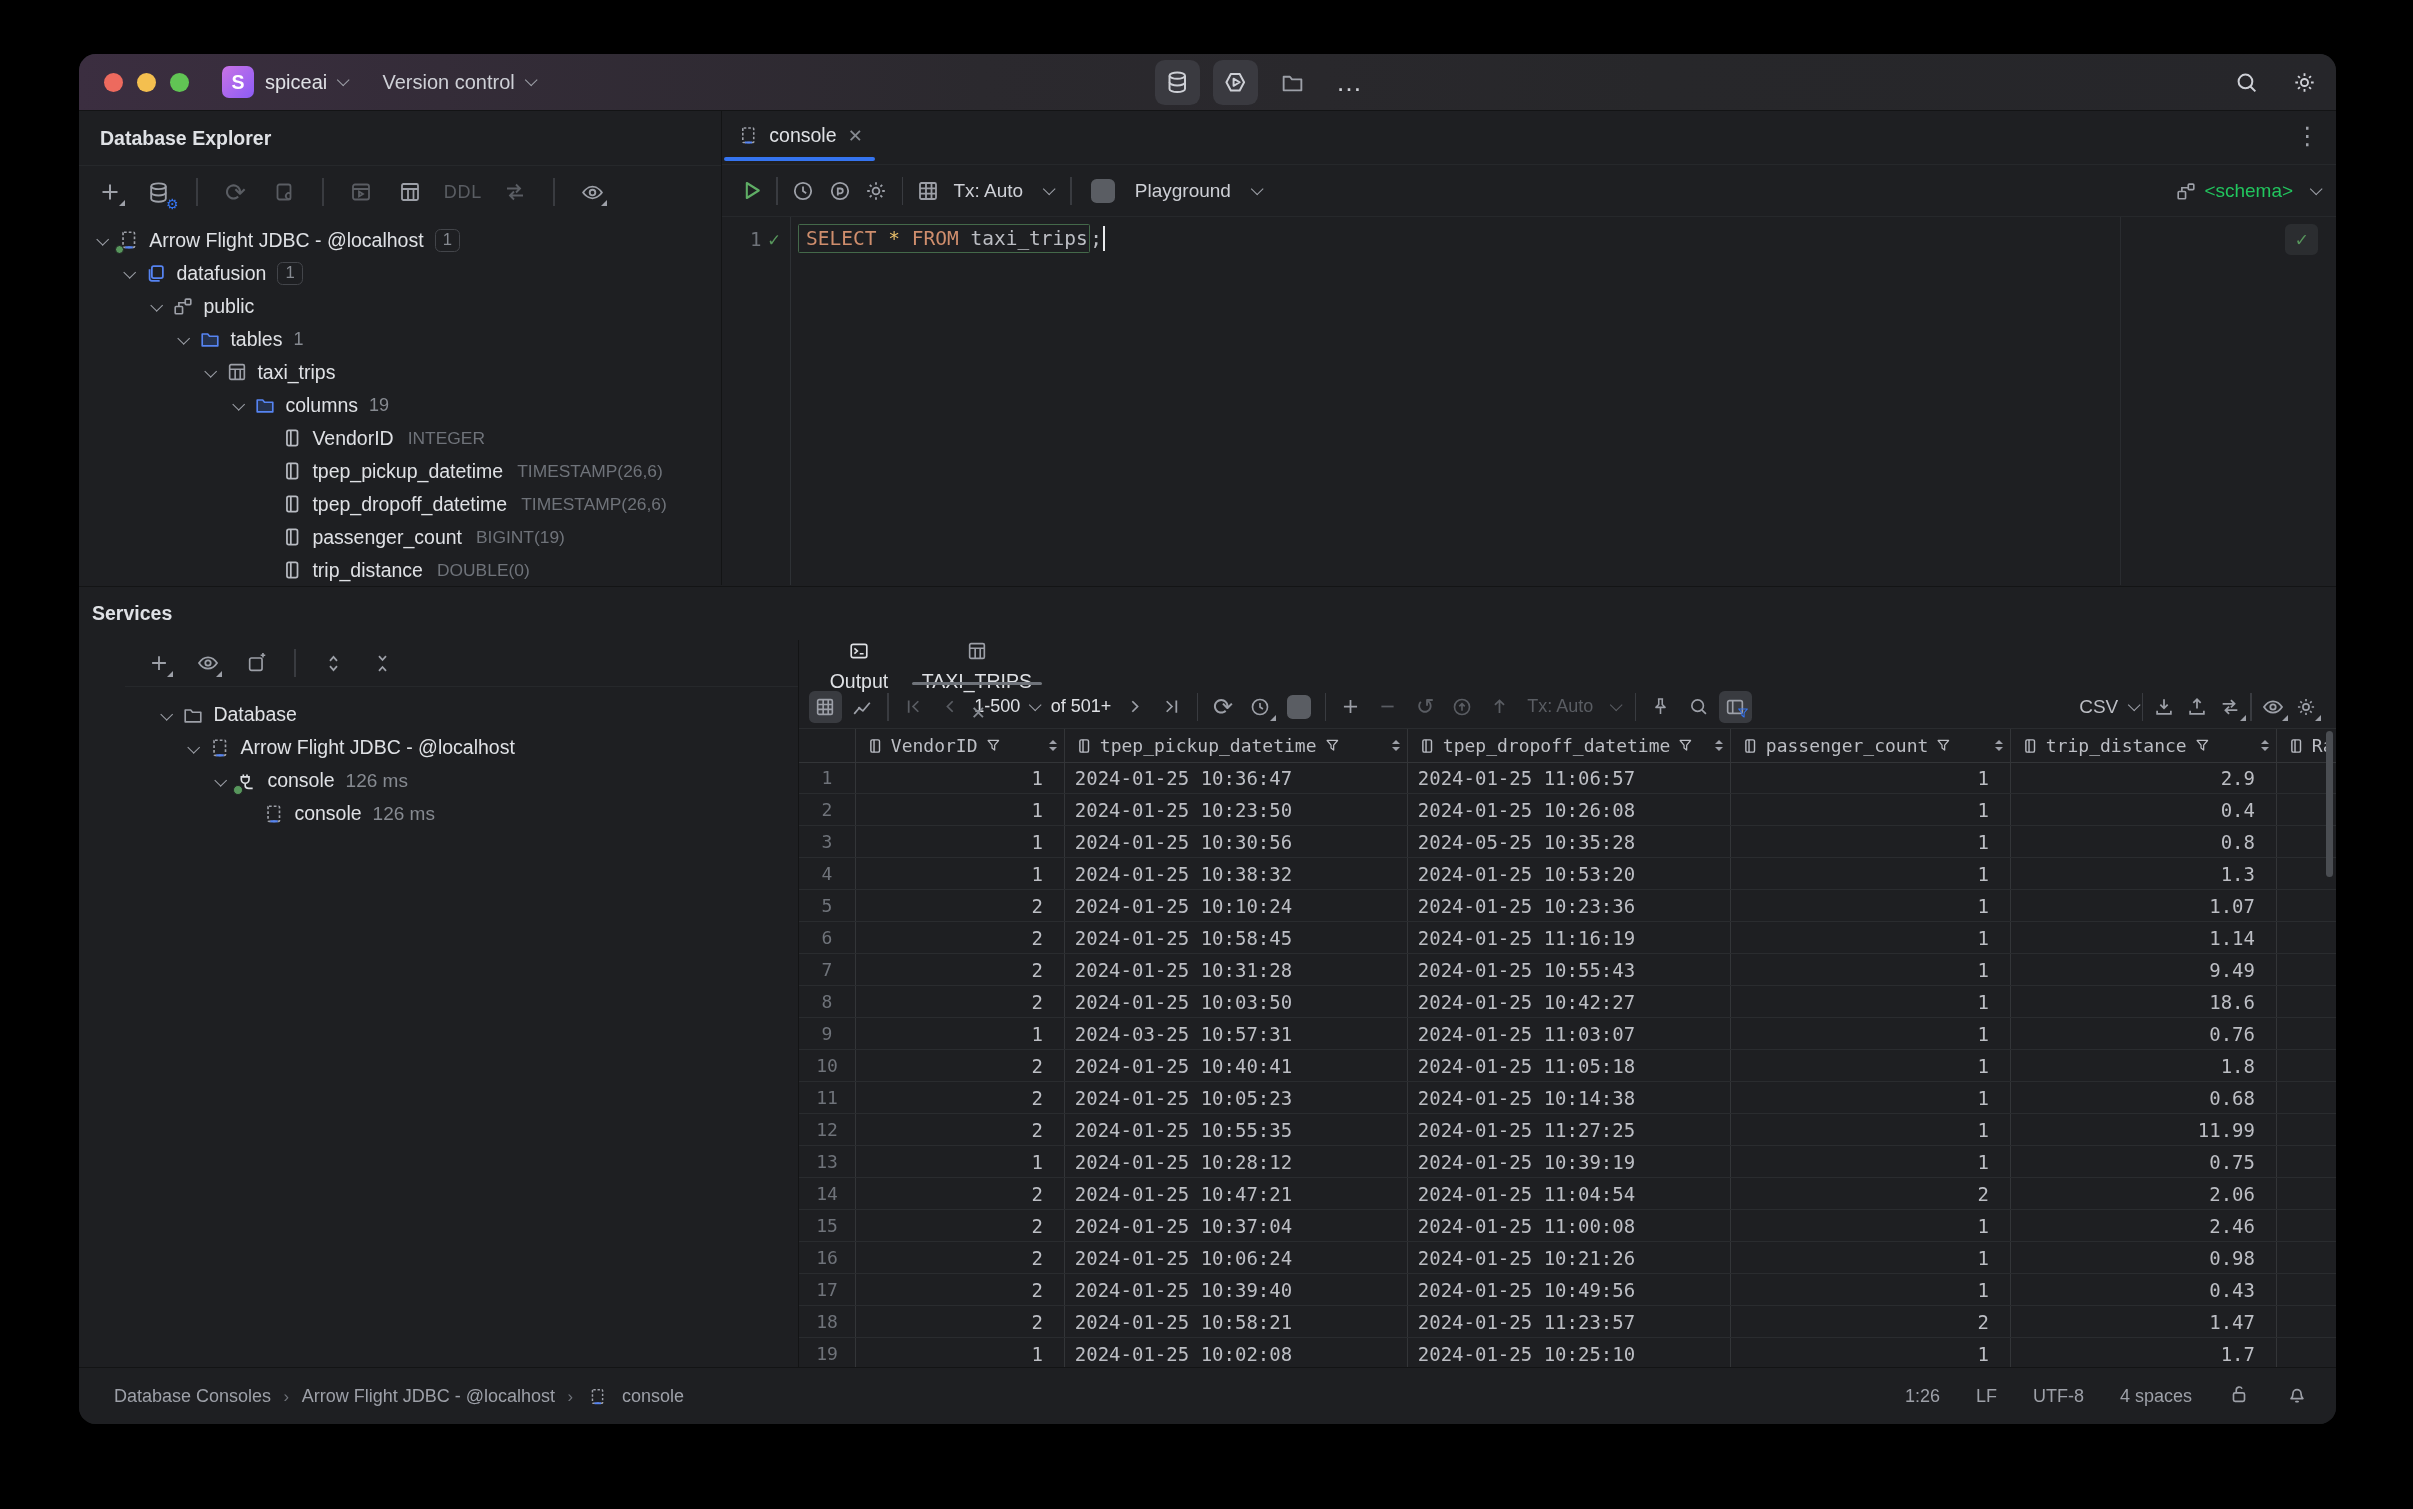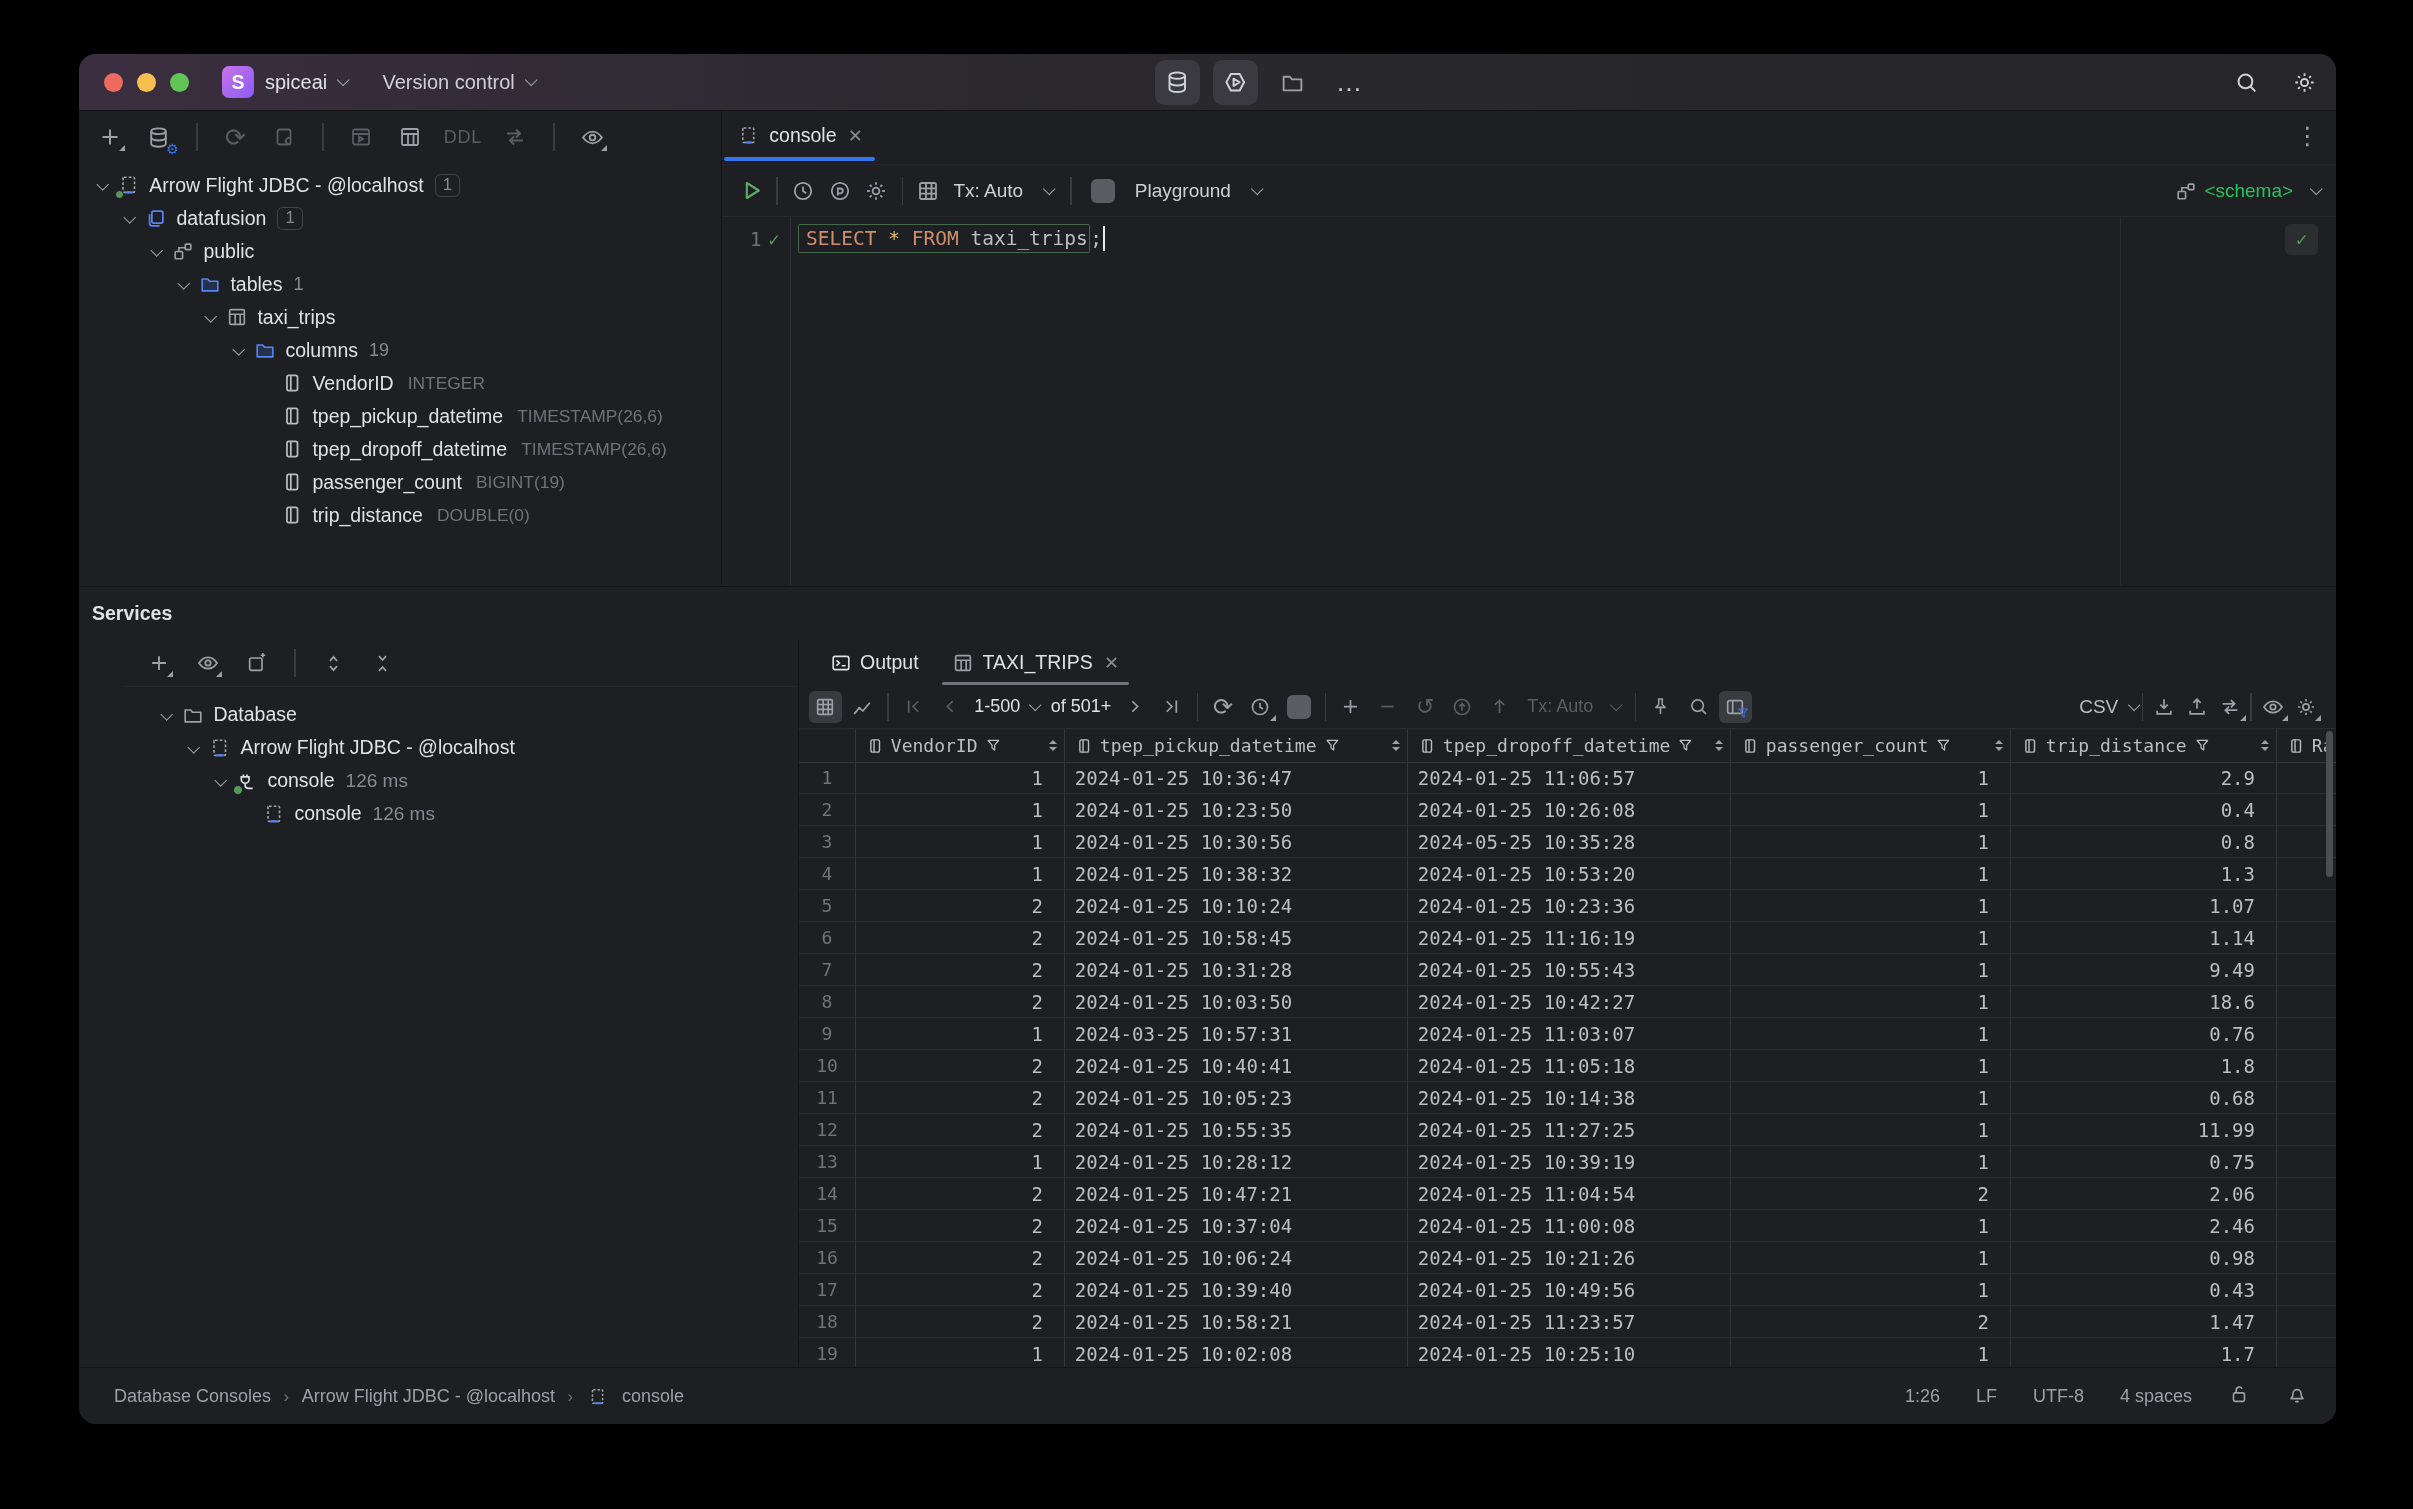--- a/index.html
+++ b/index.html
@@ -88,21 +88,21 @@
   .svc-main{position:absolute;left:46px;top:53px;width:673px;bottom:0;border-right:1.4px solid #131415;}
   .svc-tools{height:46px;display:flex;align-items:center;padding-left:18px;gap:18px;color:#9da0a8;border-bottom:1.4px solid #26282b;}
   .svc-tree{padding-top:11px;}
   .svc-row{height:33px;display:flex;align-items:center;font-size:19.5px;color:#dfe1e5;position:relative;}
   .svc-sel{position:absolute;left:68px;right:22px;top:0;bottom:0;background:#393b40;border-radius:5.6px;z-index:0;}
   .svc-row>*{position:relative;z-index:1;}
   .dur{margin-left:11px;color:#868a91;font-size:19px;}
   
   .results{position:absolute;left:720px;top:53px;right:0;bottom:0;overflow:hidden;}
   .res-tabs{height:45px;display:flex;align-items:center;padding-left:16.7px;gap:5.6px;position:relative;}
-  .res-tab{display:flex;align-items:center;gap:8.4px;font-size:19.5px;color:#dfe1e5;padding:0 14px;height:45px;position:relative;}
+  .res-tab{display:flex;align-items:center;gap:8.4px;font-size:19.5px;color:#dfe1e5;padding:0 14px;height:45px;position:relative;flex-direction:column;}
   .res-tab .under2{position:absolute;left:4.2px;right:4.2px;bottom:0;height:3.5px;background:#6f737a;border-radius:2.1px;}
   .res-tools{height:43px;display:flex;align-items:center;padding-left:9.8px;color:#9da0a8;gap:4.2px;font-size:18px;}
   .pagetxt{color:#dfe1e5;font-size:18px;margin:0 2.8px;white-space:nowrap;}
   .toolbtn{position:relative;width:33px;height:32px;border-radius:5.6px;display:flex;align-items:center;justify-content:center;flex:none;}
   .toolbtn.sel{background:#393b40;}
   .glyph{font-size:21px;line-height:1;}
   .res-right{margin-left:auto;display:flex;align-items:center;margin-right:14px;color:#9da0a8;justify-content:space-between;}
   .csv{font-size:19px;color:#bcbec4;display:flex;align-items:center;}
   
   .grid-head,.trow{display:grid;grid-template-columns:57px 209px 343px 323px 280px 266px 1fr;}
@@ -321,20 +321,23 @@
           </span>
         <span>
             <svg class="ic" width="25" height="25" viewBox="0 0 24 24">
               <use href="#s-gear"></use>
             </svg>
           </span>
       </div>
     </div>
 
     <div class="explorer">
+      <div class="exp-head">
+        <span class="panel-title">Database Explorer</span>
+      </div>
       <div class="exp-tools">
         <span class="tool corner">
             <svg width="24" height="24" viewBox="0 0 24 24">
               <use href="#s-plus"></use>
             </svg>
           </span>
         <span class="tool">
             <svg width="25" height="25" viewBox="0 0 24 24">
               <use href="#s-dbcyl"></use>
             </svg>

